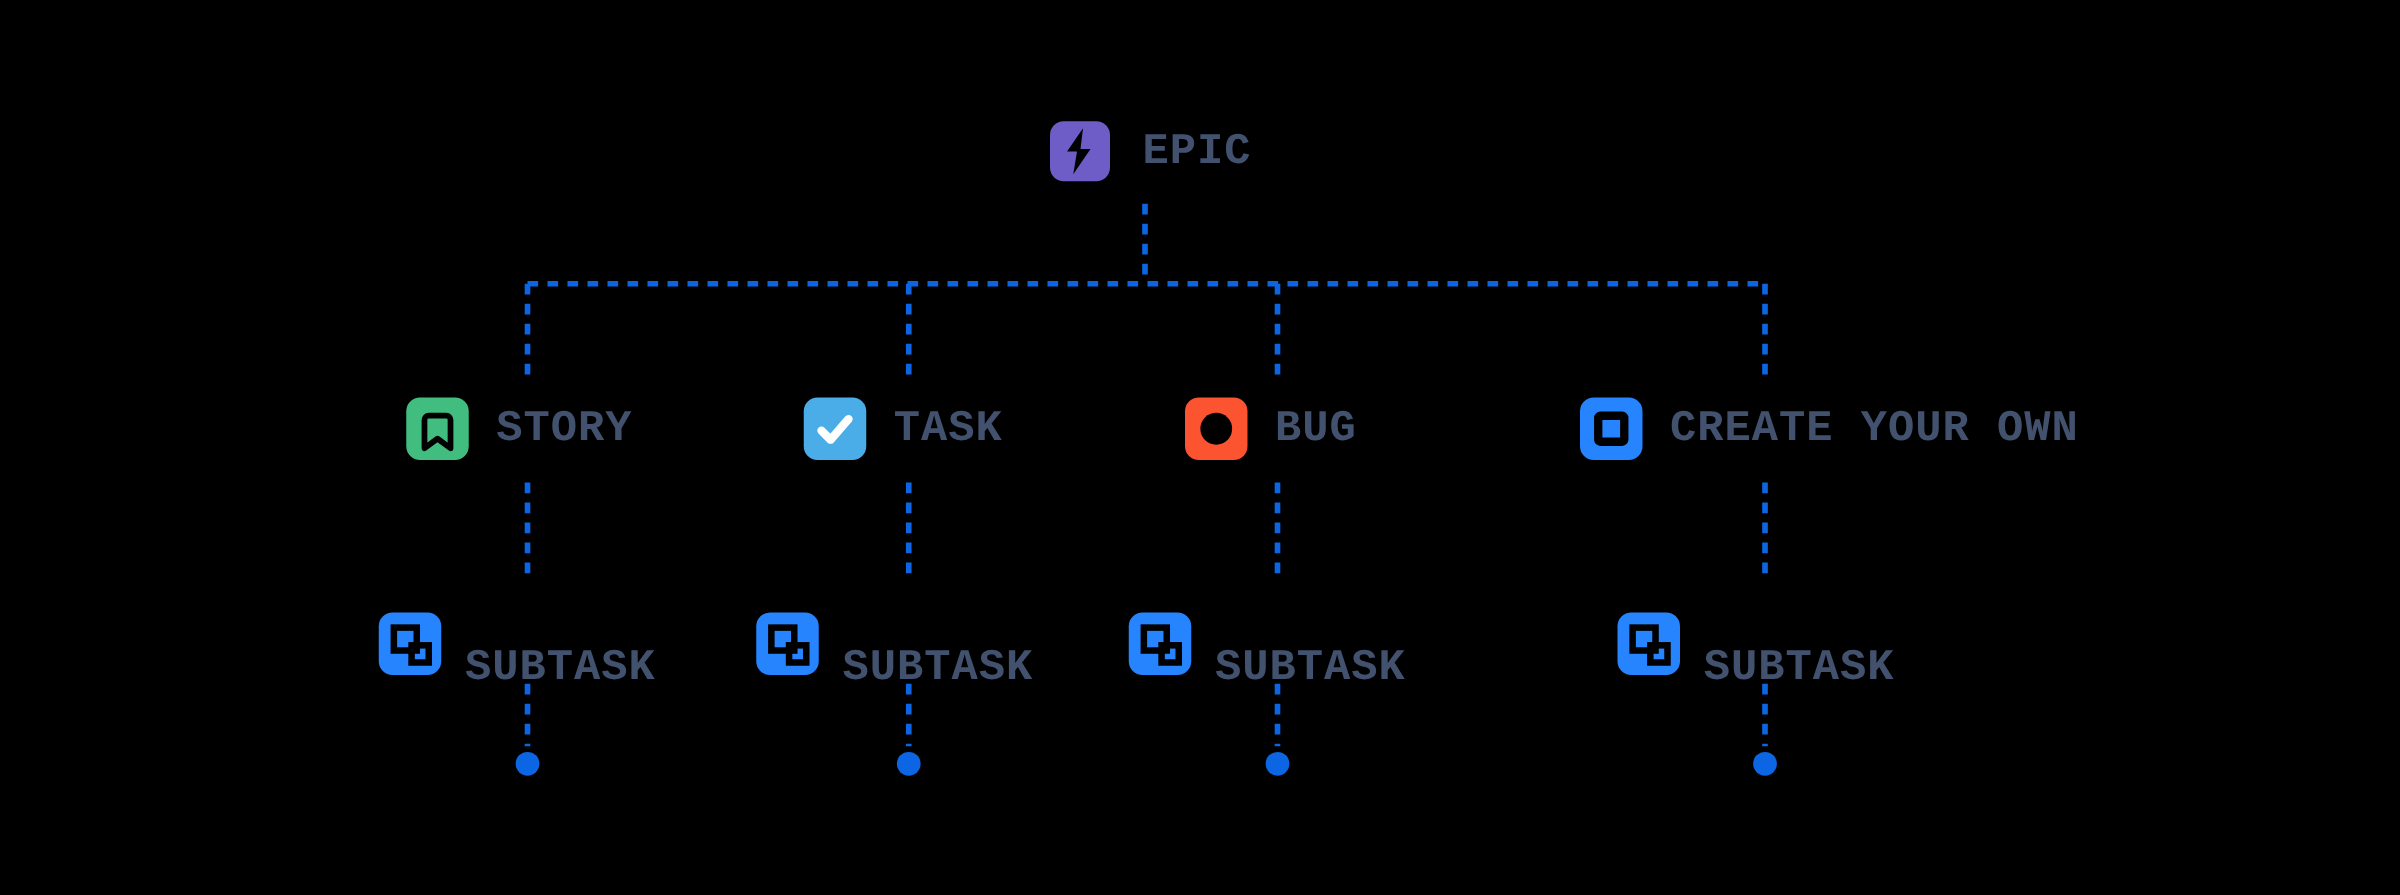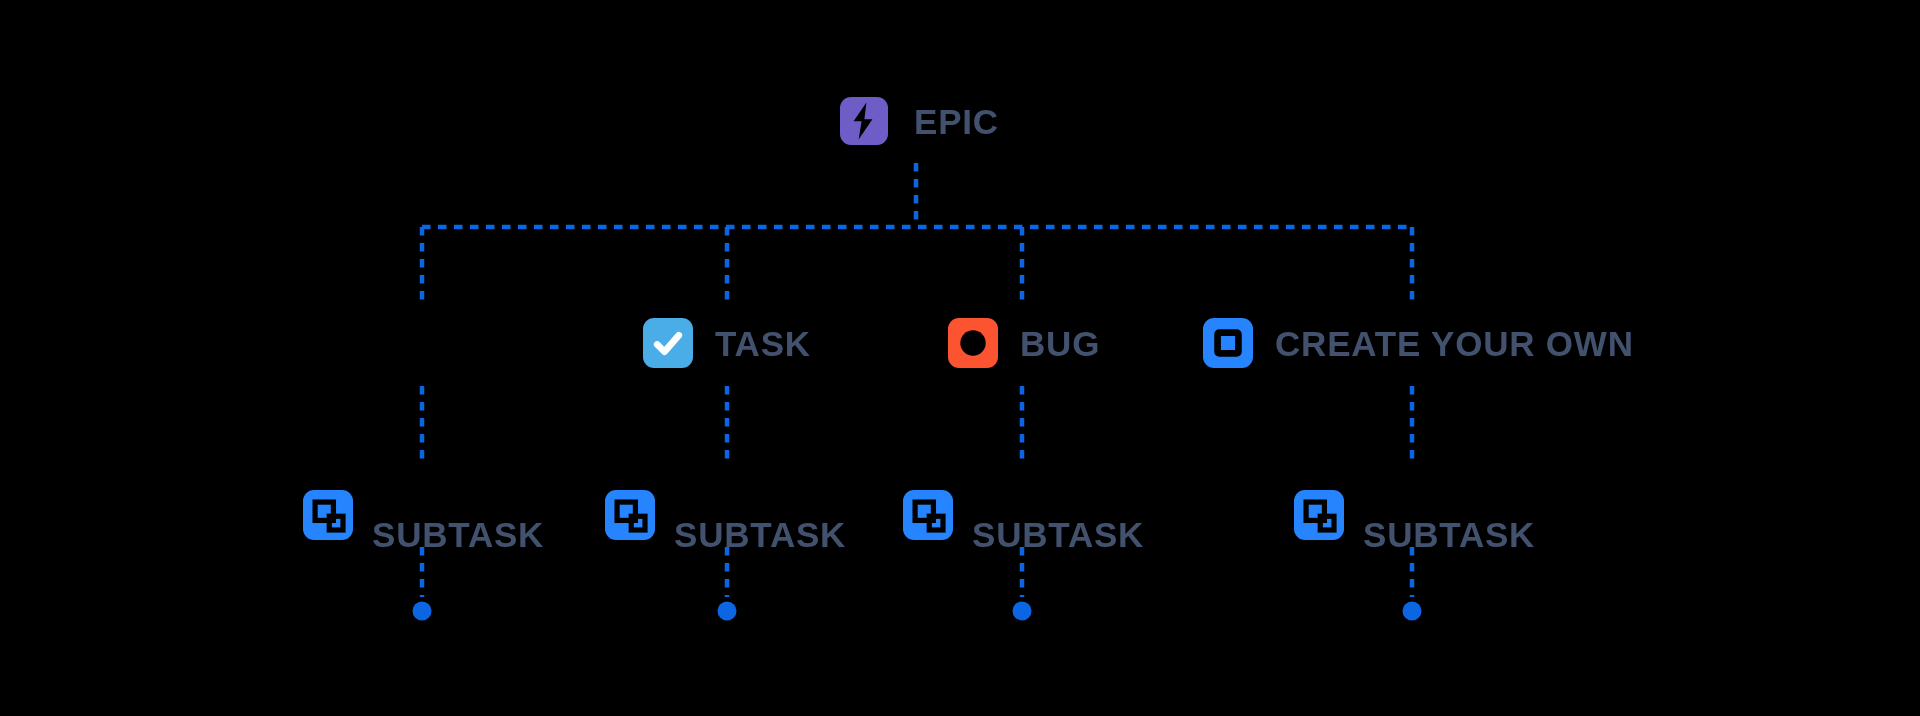--- a/index.html
+++ b/index.html
@@ -1,18 +1,18 @@
 <!DOCTYPE html>
 <html><head>
 <meta charset="utf-8">
 <style>
   html, body { margin:0; padding:0; background:#000; }
   .canvas {
     position:relative; width:1678px; height:716px; background:#000000;
-    overflow:hidden; font-family:Liberation Sans, sans-serif;text-align:center;
+    overflow:hidden; font-family:Liberation Mono, monospace;text-align:center;
   }
   .connectors { position:absolute; left:0; top:0; width:1920px; height:716px; }
   .dash { fill:none; stroke:#0C66E4; stroke-width:4.5; stroke-dasharray:8.5 7.5; }
   .dot  { fill:#0C66E4; stroke:none; }
   .node { position:absolute; display:flex; align-items:center; }
   .icon {
     width:50px; height:50px; border-radius:11px; flex:0 0 auto;
     display:flex; align-items:center; justify-content:center;
   }
   .icon svg { width:100%; height:100%; display:block; }
@@ -58,40 +58,48 @@
 
   <div class="node epic" style="left:840px; top:97px;">
     <div class="icon" style="background-color: rgb(110, 93, 198);">
       <svg viewBox="0 0 24 24">
         <path d="M13.2 2.8 L6.8 12.1 h4 l-1.5 9.1 6.9-10.1 h-4 Z" fill="#000"></path>
       </svg>
     </div>
     <div class="label" style="color: rgb(66, 82, 110);">EPIC</div>
   </div>
 
+  <div class="node mid" style="left:325px; top:318px;">
+    <div class="icon" style="background-color: rgb(65, 189, 128);">
+      <svg viewBox="0 0 24 24">
+        <path d="M7 19.5 V8.6 C7 7.7 7.7 7 8.6 7 h6.8 c0.9 0 1.6 0.7 1.6 1.6 V19.5 L12 15.8 Z" fill="none" stroke="#000" stroke-width="2.2" stroke-linejoin="round"></path>
+      </svg>
+    </div>
+    <div class="label" style="color: rgb(66, 82, 110);">STORY</div>
+  </div>
 
   <div class="node mid" style="left:948px; top:318px;">
     <div class="icon" style="background-color: rgb(252, 83, 49);">
       <svg viewBox="0 0 24 24">
         <circle cx="12" cy="12" r="6.1" fill="#000"></circle>
       </svg>
     </div>
     <div class="label" style="color: rgb(66, 82, 110);">BUG</div>
   </div>
 
   <div class="node mid" style="left:643px; top:318px;">
     <div class="icon" style="background-color: rgb(75, 173, 232);">
       <svg viewBox="0 0 24 24">
         <path d="M6.8 12.7 l3.5 3.5 L17.2 8.3" fill="none" stroke="#fff" stroke-width="3.2" stroke-linecap="round" stroke-linejoin="round"></path>
       </svg>
     </div>
     <div class="label" style="color: rgb(66, 82, 110);">TASK</div>
   </div>
 
-  <div class="node mid" style="left:1203px; top:318px;">
+  <div class="node mid" style="left:1264px; top:318px;">
     <div class="icon" style="background-color: rgb(38, 132, 255);">
       <svg viewBox="0 0 24 24">
         <rect x="7" y="7" width="10" height="10" rx="0.8" fill="none" stroke="#000" stroke-width="3.2"></rect>
       </svg>
     </div>
     <div class="label" style="color: rgb(66, 82, 110);">CREATE YOUR OWN</div>
   </div>
 
   <div class="node sub" style="left:303px; top:477px;">
     <div class="icon" style="background-color: rgb(38, 132, 255);">

